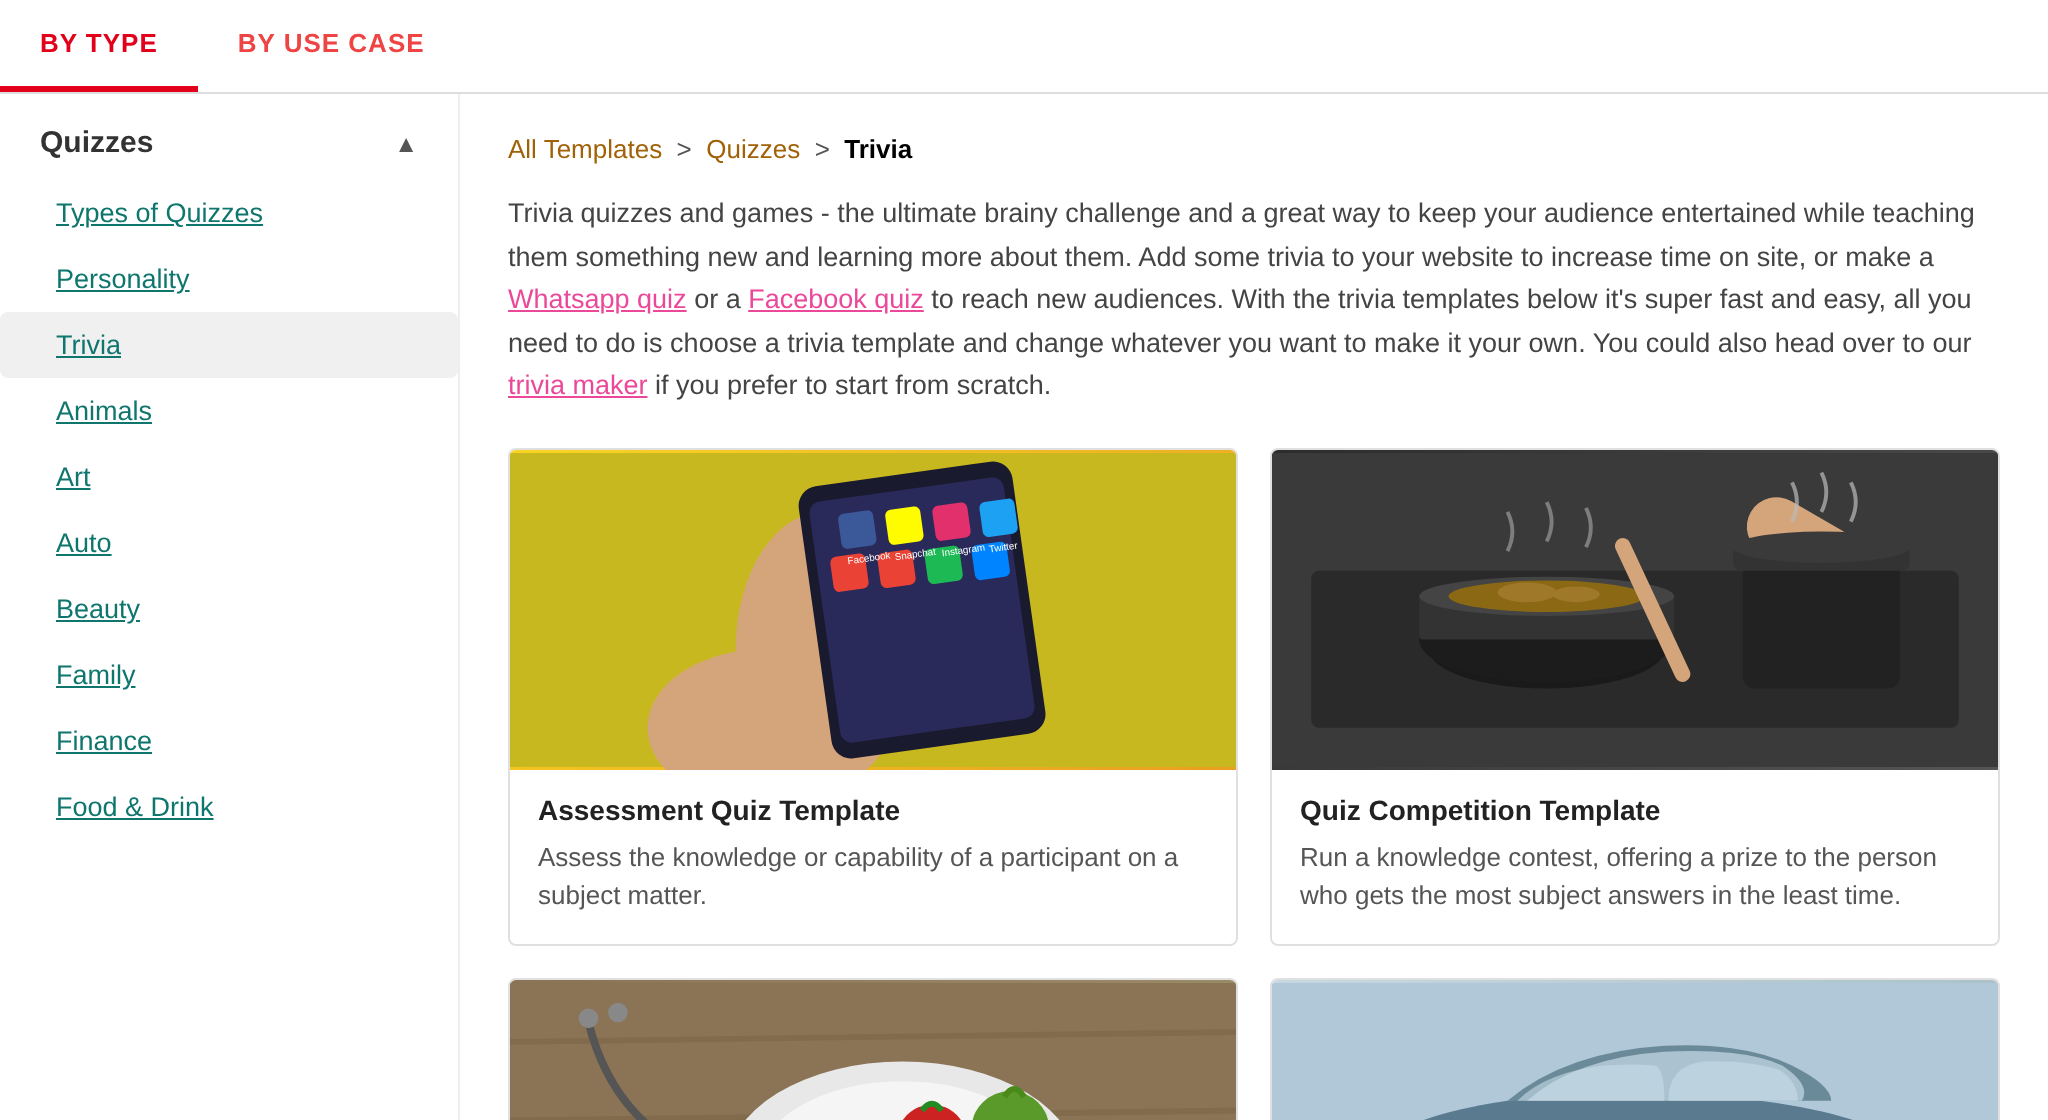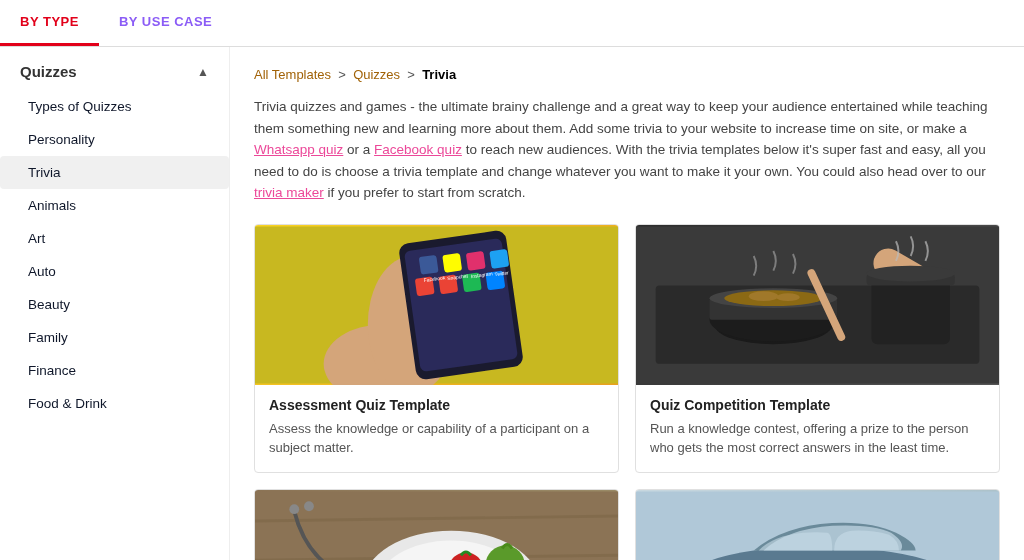--- a/index.html
+++ b/index.html
@@ -10,21 +10,21 @@
       display: flex;
       border-bottom: 1px solid #ddd;
       background: #fff;
     }
     .nav-tab {
       padding: 14px 20px;
       font-size: 13px;
       font-weight: 600;
       cursor: pointer;
       letter-spacing: 0.5px;
-      color: #8b5cf6;
+      color: #ef4444;
       border-bottom: 3px solid transparent;
       text-transform: uppercase;
     }
     .nav-tab.active {
       color: #e2001a;
       border-bottom: 3px solid #e2001a;
     }
 
     
     .main-layout {
@@ -50,22 +50,23 @@
       font-size: 15px;
     }
     .sidebar-section-header .chevron {
       font-size: 12px;
       color: #555;
     }
     .sidebar-item {
       padding: 9px 20px 9px 28px;
       font-size: 13.5px;
       cursor: pointer;
-      color: #0f172a;
+      color: #0f766e;
       border-radius: 4px;
+      text-decoration: underline;
     }
     .sidebar-item.active {
       background: #f0f0f0;
       font-weight: 500;
     }
 
     
     .content {
       flex: 1;
       overflow-y: auto;
@@ -274,21 +275,21 @@
             <rect x="235" y="48" width="90" height="12" rx="4" fill="#333"></rect>
             <ellipse cx="280" cy="48" rx="45" ry="8" fill="#3a3a3a"></ellipse>
 
             <path d="M265 35 Q270 25 265 15" stroke="#bbb" stroke-width="2" fill="none" opacity="0.7"></path>
             <path d="M280 30 Q285 20 280 10" stroke="#bbb" stroke-width="2" fill="none" opacity="0.7"></path>
             <path d="M295 35 Q300 25 295 15" stroke="#bbb" stroke-width="2" fill="none" opacity="0.7"></path>
           </svg>
         </div>
         <div class="card-body">
           <div class="card-title">Quiz Competition Template</div>
-          <div class="card-desc">Run a knowledge contest, offering a prize to the person who gets the most correct answers in the least time.</div>
+          <div class="card-desc">Run a knowledge contest, offering a prize to the person who gets the most subject answers in the least time.</div>
         </div>
       </div>
 
       <div class="template-card">
         <div class="card-image img-food">
           <svg class="food-svg" viewBox="0 0 370 160" xmlns="http://www.w3.org/2000/svg">
 
             <rect width="370" height="160" fill="#8B7355"></rect>
             <rect x="0" y="0" width="370" height="160" fill="url(#wood)" opacity="0.3"></rect>
             <line x1="0" y1="30" x2="370" y2="25" stroke="#7a6445" stroke-width="3" opacity="0.5"></line>

